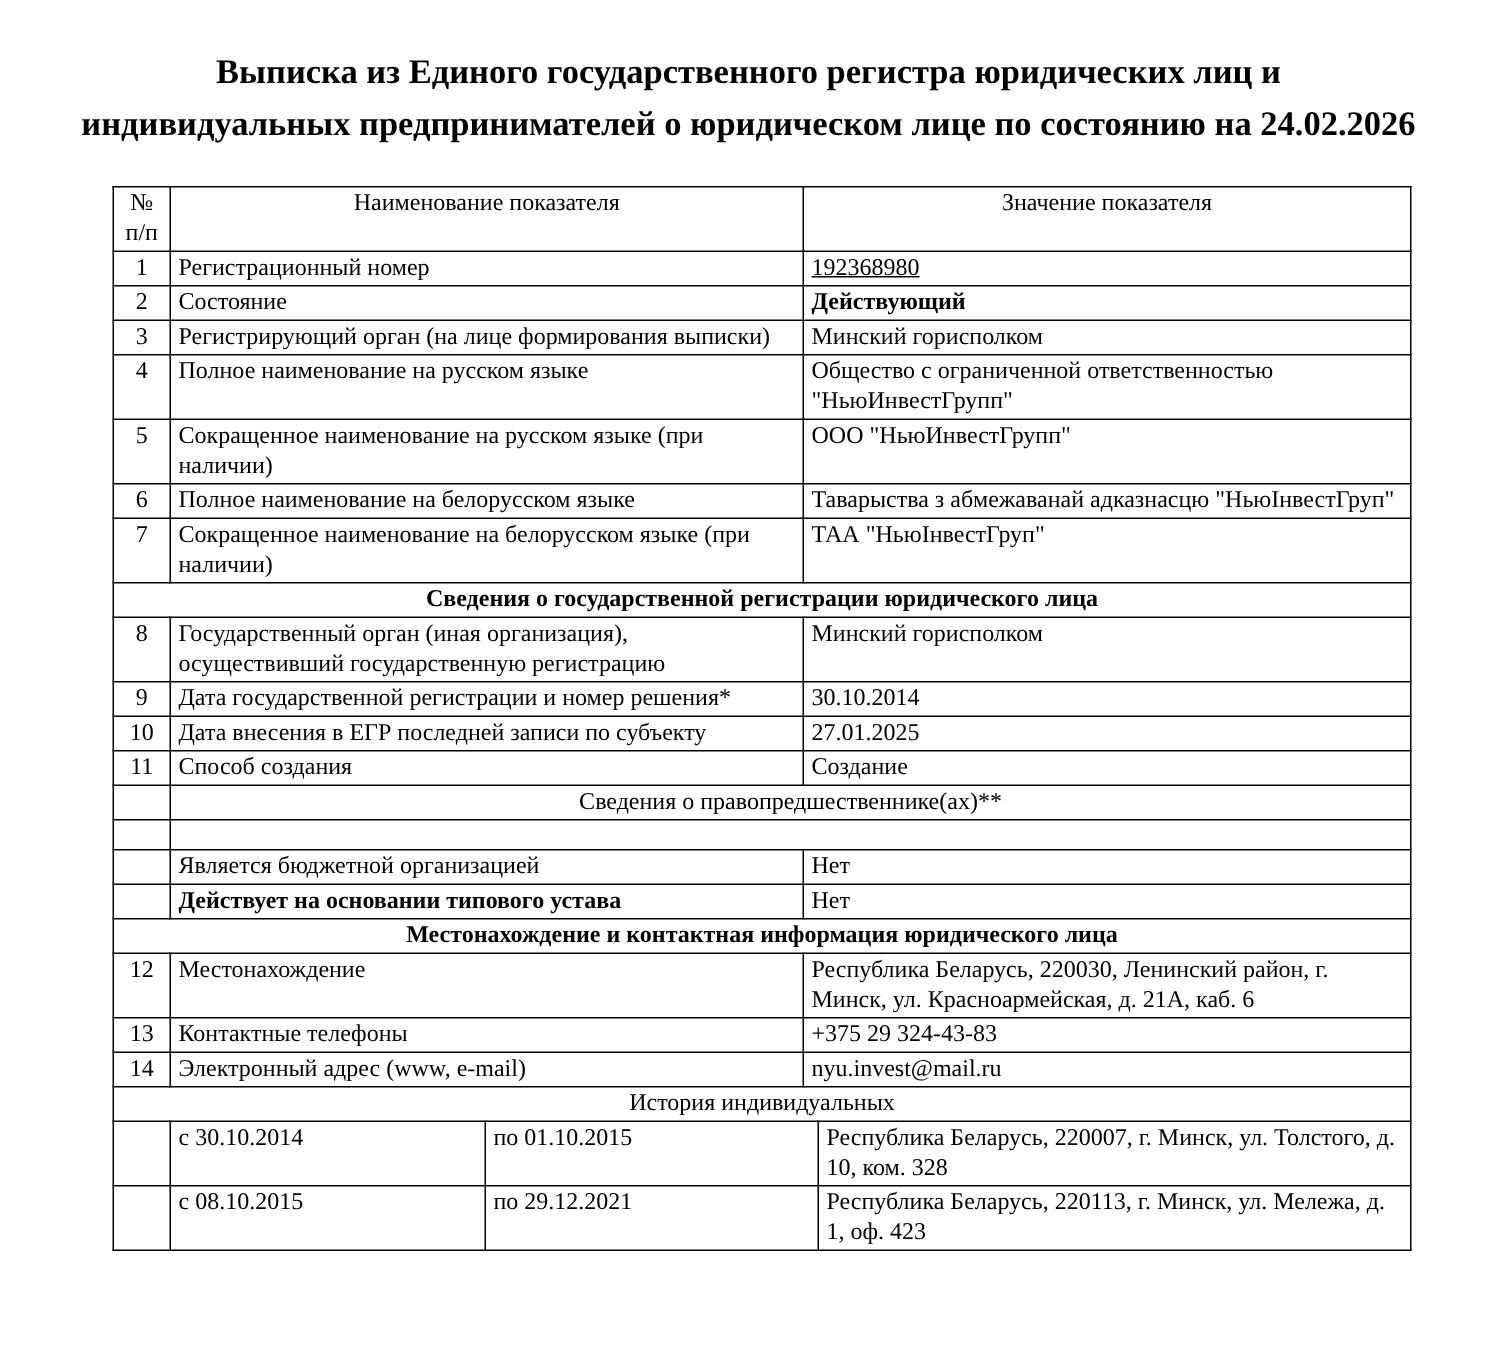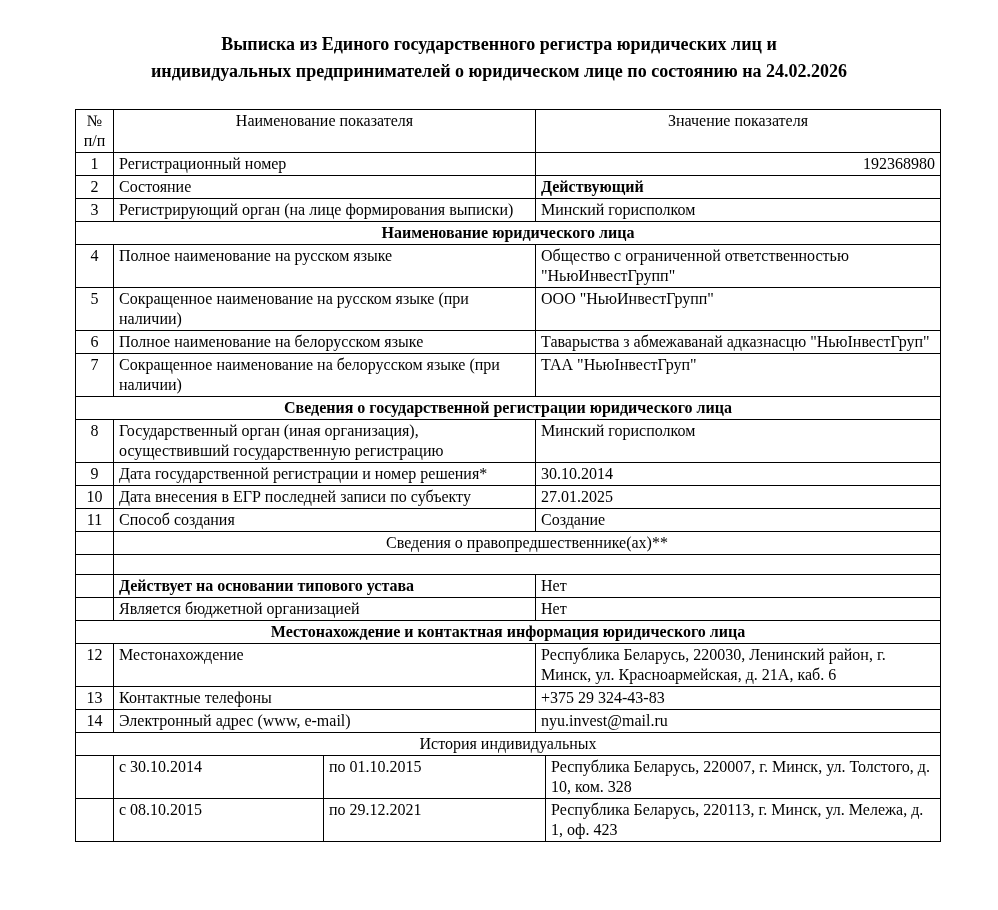--- a/index.html
+++ b/index.html
@@ -8,21 +8,21 @@
     background: #ffffff;
     color: #000000;
     font-family: "Liberation Serif", "DejaVu Serif", serif;
     overflow: hidden;
   }
   .page { width: 998px; height: 910px; position: relative; }
 
   .doc-title {
     margin: 31px 46px 0 46px;
     text-align: center;
-    font-size: 18px;
+    font-size: 23px;
     font-weight: bold;
     line-height: 1.52;
   }
 
   table.doc-table {
     border-collapse: collapse;
     table-layout: fixed;
     width: 865px;
     margin: 23px 0 0 75px;
     font-size: 16px;
@@ -30,21 +30,21 @@
   }
   table.doc-table td {
     border: 1px solid #000000;
     padding: 1px 5px;
     vertical-align: top;
     overflow: hidden;
     word-wrap: break-word;
   }
   tr.hdr td { text-align: center; height: 38px; white-space: pre-line; }
   td.num { text-align: center; padding-left: 1px; padding-right: 1px; }
-  td.center { text-align: right; }
+  td.center { text-align: left; text-decoration: underline; }
   td.bold, tr.section-bold td { font-weight: bold; }
   tr.section td { text-align: center; }
   tr.empty td { height: 17px; }
   td.email { padding-left: 11px; }
   td.clip { white-space: nowrap; }
 </style>
 </head>
 <body>
 
 <div class="page">
@@ -80,23 +80,20 @@
       <td class="num">2</td>
       <td colspan="2">Состояние</td>
       <td colspan="2" class="bold">Действующий</td>
     </tr>
     <tr>
       <td class="num">3</td>
       <td colspan="2">Регистрирующий орган (на лице формирования выписки)</td>
       <td colspan="2">Минский горисполком</td>
     </tr>
 
-    <tr class="section section-bold">
-      <td colspan="5">Наименование юридического лица</td>
-    </tr>
 
     <tr>
       <td class="num">4</td>
       <td colspan="2">Полное наименование на русском языке</td>
       <td colspan="2">Общество с ограниченной ответственностью "НьюИнвестГрупп"</td>
     </tr>
     <tr>
       <td class="num">5</td>
       <td colspan="2">Сокращенное наименование на русском языке (при наличии)</td>
       <td colspan="2">ООО "НьюИнвестГрупп"</td>
@@ -141,26 +138,26 @@
       <td class="num"></td>
       <td colspan="4">Сведения о правопредшественнике(ах)**</td>
     </tr>
     <tr class="empty">
       <td class="num"></td>
       <td colspan="4"></td>
     </tr>
 
     <tr>
       <td class="num"></td>
-      <td colspan="2" class="bold">Действует на основании типового устава</td>
+      <td colspan="2">Является бюджетной организацией</td>
       <td colspan="2">Нет</td>
     </tr>
     <tr>
       <td class="num"></td>
-      <td colspan="2">Является бюджетной организацией</td>
+      <td colspan="2" class="bold">Действует на основании типового устава</td>
       <td colspan="2">Нет</td>
     </tr>
 
     <tr class="section section-bold">
       <td colspan="5">Местонахождение и контактная информация юридического лица</td>
     </tr>
 
     <tr>
       <td class="num">12</td>
       <td colspan="2">Местонахождение</td>

